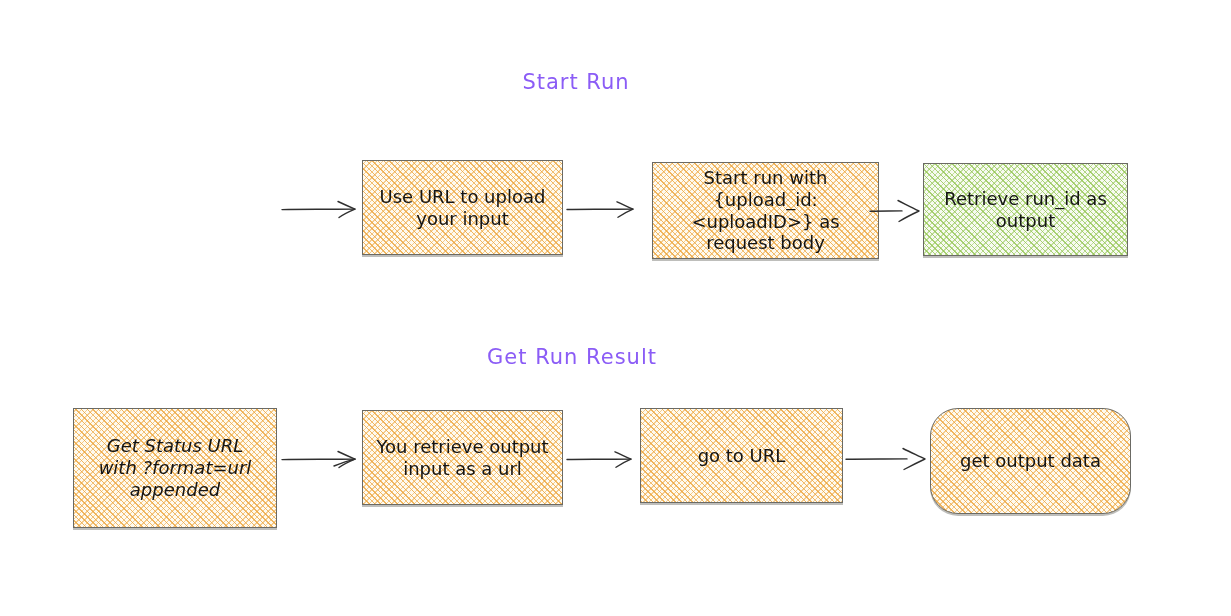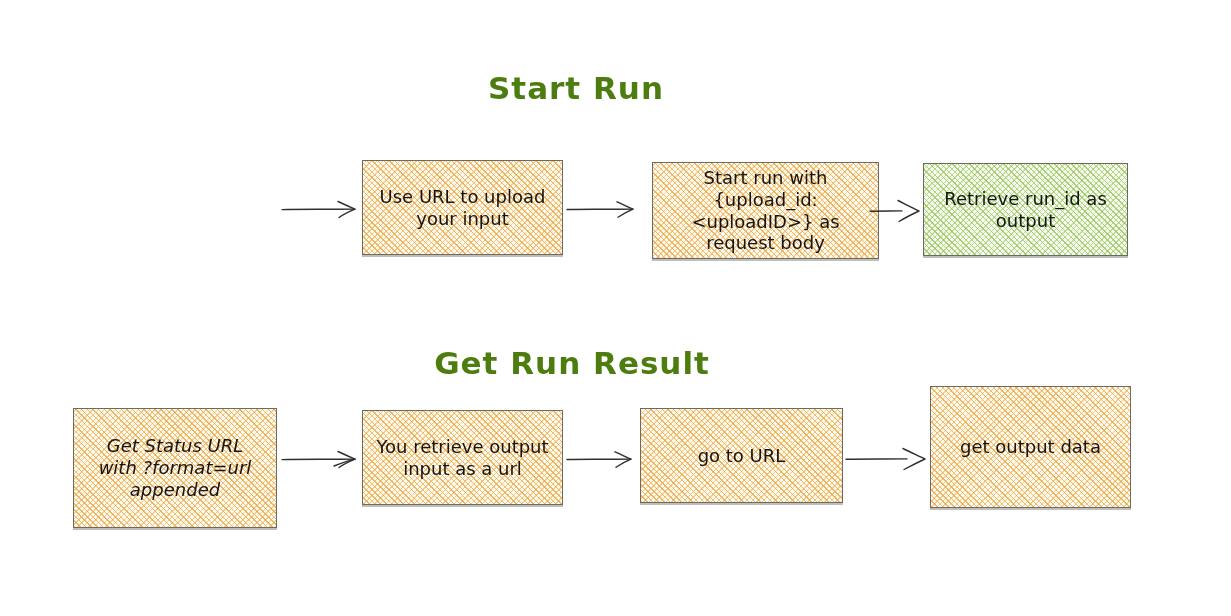--- a/index.html
+++ b/index.html
@@ -6,23 +6,23 @@
   #canvas{
     position:relative;
     width:1231px;height:616px;
     background:#ffffff;
     font-family:"DejaVu Sans", sans-serif;
     overflow:hidden;
   }
   .section-title{
     position:absolute;
     transform:translateX(-50%);
-    font-size:31px;
-    font-weight:bold;
-    color:#4d7c0f;
+    font-size:21px;
+    font-weight:normal;
+    color:#8b5cf6;
     letter-spacing:1px;
     white-space:nowrap;
   }
   .flow-node{
     position:absolute;
     box-sizing:border-box;
     border:1px solid #6b6a64;
     box-shadow:0 2px 0 rgba(110,110,104,0.45);
     display:flex;
     align-items:center;
@@ -113,21 +113,21 @@
 
   <div class="flow-node orange" style="left:362px; top:410px; width:201px; height:95px;">
     <div class="node-label">You retrieve output
 input as a url</div>
   </div>
 
   <div class="flow-node orange" style="left:640px; top:408px; width:203px; height:95px;">
     <div class="node-label">go to URL</div>
   </div>
 
-  <div class="flow-node orange" style="left:930px; top:386px; width:201px; height:122px;">
+  <div class="flow-node orange" style="left:930px; top:408px; width:201px; height:106px;border-radius:28px;">
     <div class="node-label">get output data</div>
   </div>
 
   <div class="arrow" style="left:281px; top:445px;">
     <svg width="78" height="28" viewBox="0 0 78 28">
       <path d="M1,14.6 C 22,14 48,14.5 74,14.1"></path>
       <path d="M57,6.5 C 63,9.3 69,12 74,14.1 C 68,16.6 62,19.6 58,22.5"></path>
       <path d="M74,14.1 C 66,16 59,18.6 53,21"></path>
     </svg>
   </div>

